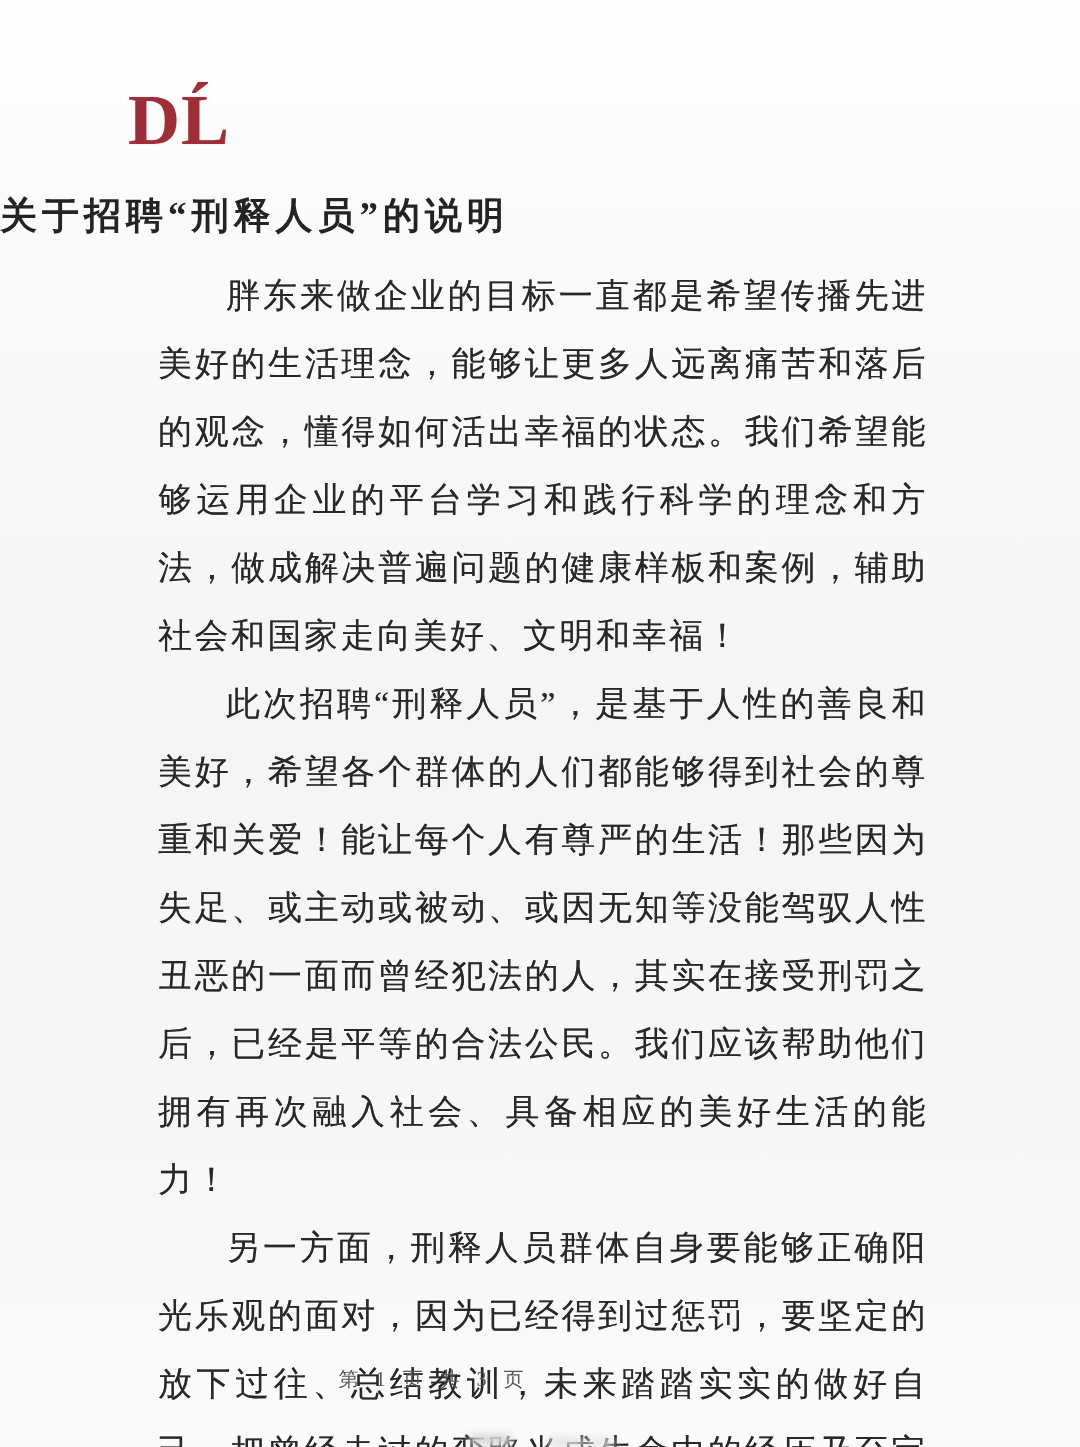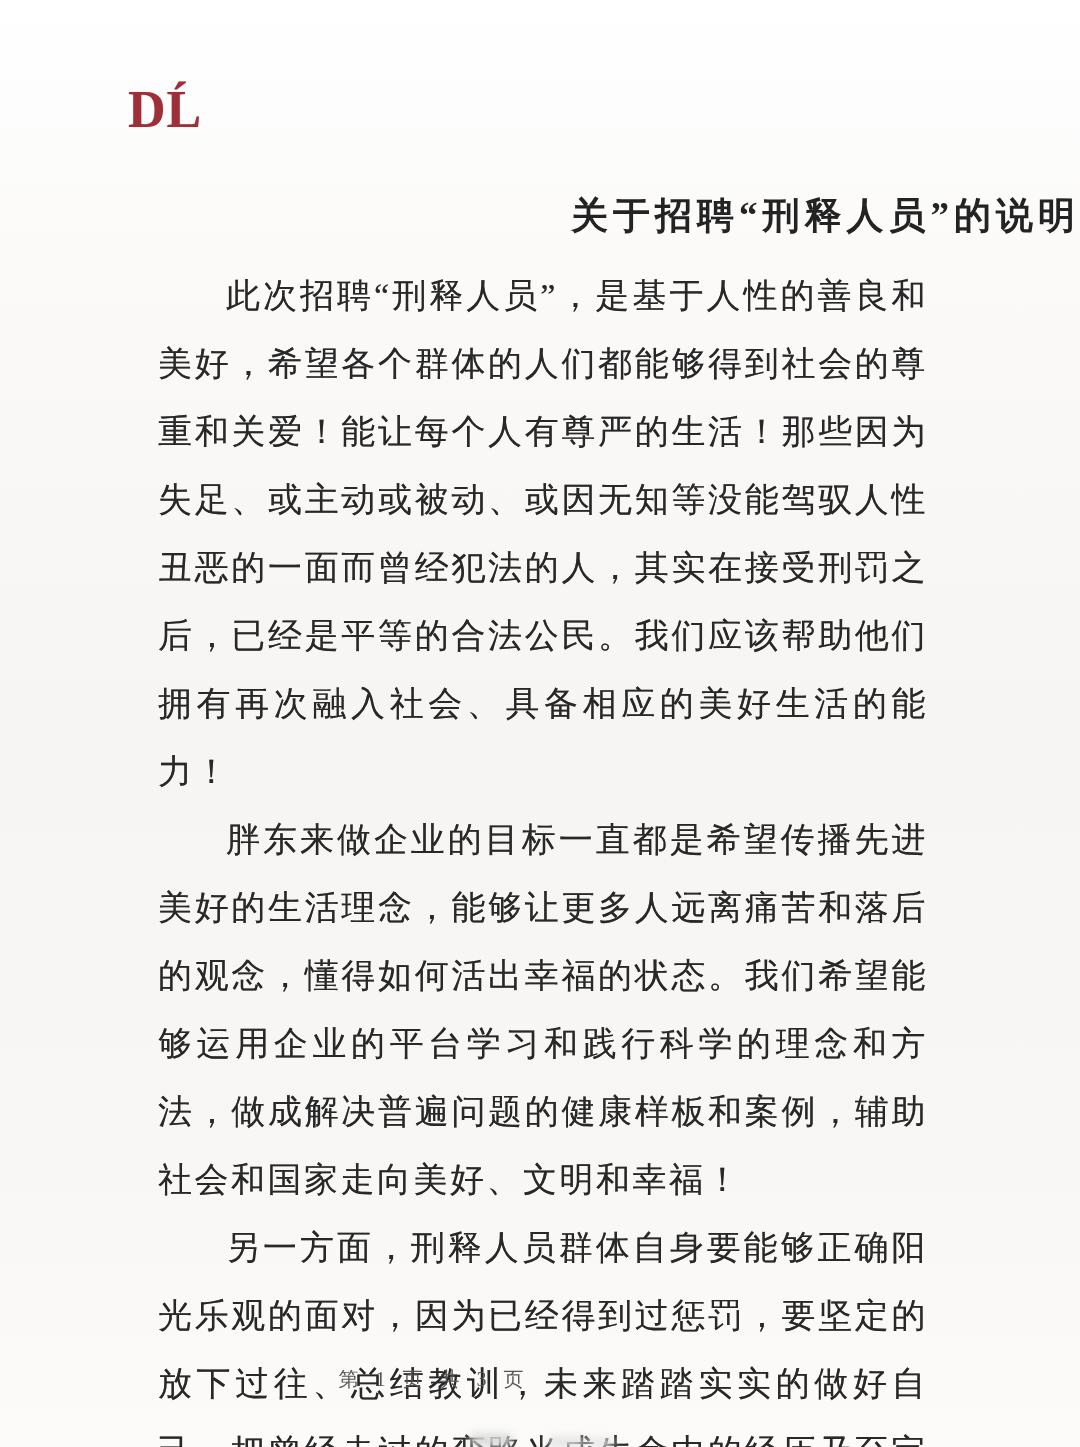--- a/index.html
+++ b/index.html
@@ -13,33 +13,33 @@
     position: relative;
     width: 1080px;
     height: 1447px;
     overflow: hidden;
     background: linear-gradient(180deg, #ffffff 0%, #fbfaf9 18%, #f6f5f3 50%, #f8f7f5 80%, #fcfbfa 100%);
   }
   .logo {
     position: absolute;
     left: 128px;
     top: 84px;
-    font-size: 52px;
+    font-size: 72px;
     line-height: 1;
     font-weight: 700;
     color: #9e2f38;
     letter-spacing: 1px;
     text-shadow: 0 0 1px rgba(158,47,56,0.4);
   }
   .doc-title {
     position: absolute;
     left: 0;
     top: 166px;
     width: 100%;
-    text-align: right;
+    text-align: left;
     font-size: 37px;
     font-weight: 700;
     color: #232323;
     letter-spacing: 5px;
   }
   .body-text {
     position: absolute;
     left: 158px;
     top: 262px;
     width: 770px;
@@ -88,22 +88,22 @@
 </head>
 <body>
 
 <div class="page">
 
   <div class="logo">DĹ</div>
 
   <h1 class="doc-title">关于招聘“刑释人员”的说明</h1>
 
   <div class="body-text">
+    <p>胖东来做企业的目标一直都是希望传播先进美好的生活理念，能够让更多人远离痛苦和落后的观念，懂得如何活出幸福的状态。我们希望能够运用企业的平台学习和践行科学的理念和方法，做成解决普遍问题的健康样板和案例，辅助社会和国家走向美好、文明和幸福！</p>
     <p>此次招聘“刑释人员”，是基于人性的善良和美好，希望各个群体的人们都能够得到社会的尊重和关爱！能让每个人有尊严的生活！那些因为失足、或主动或被动、或因无知等没能驾驭人性丑恶的一面而曾经犯法的人，其实在接受刑罚之后，已经是平等的合法公民。我们应该帮助他们拥有再次融入社会、具备相应的美好生活的能力！</p>
-    <p>胖东来做企业的目标一直都是希望传播先进美好的生活理念，能够让更多人远离痛苦和落后的观念，懂得如何活出幸福的状态。我们希望能够运用企业的平台学习和践行科学的理念和方法，做成解决普遍问题的健康样板和案例，辅助社会和国家走向美好、文明和幸福！</p>
     <p>另一方面，刑释人员群体自身要能够正确阳光乐观的面对，因为已经得到过惩罚，要坚定的放下过往、总结教训，未来踏踏实实的做好自己，把曾经走过的弯路当成生命中的经历乃至宝贵的教育财富，像一个经历过风雨的传道者一样，</p>
   </div>
 
   <div class="page-footer">第 1 页 共 3 页</div>
 
 
   <div class="smudge s1"></div>
   <div class="smudge s2"></div>
   <div class="smudge s3"></div>
 

